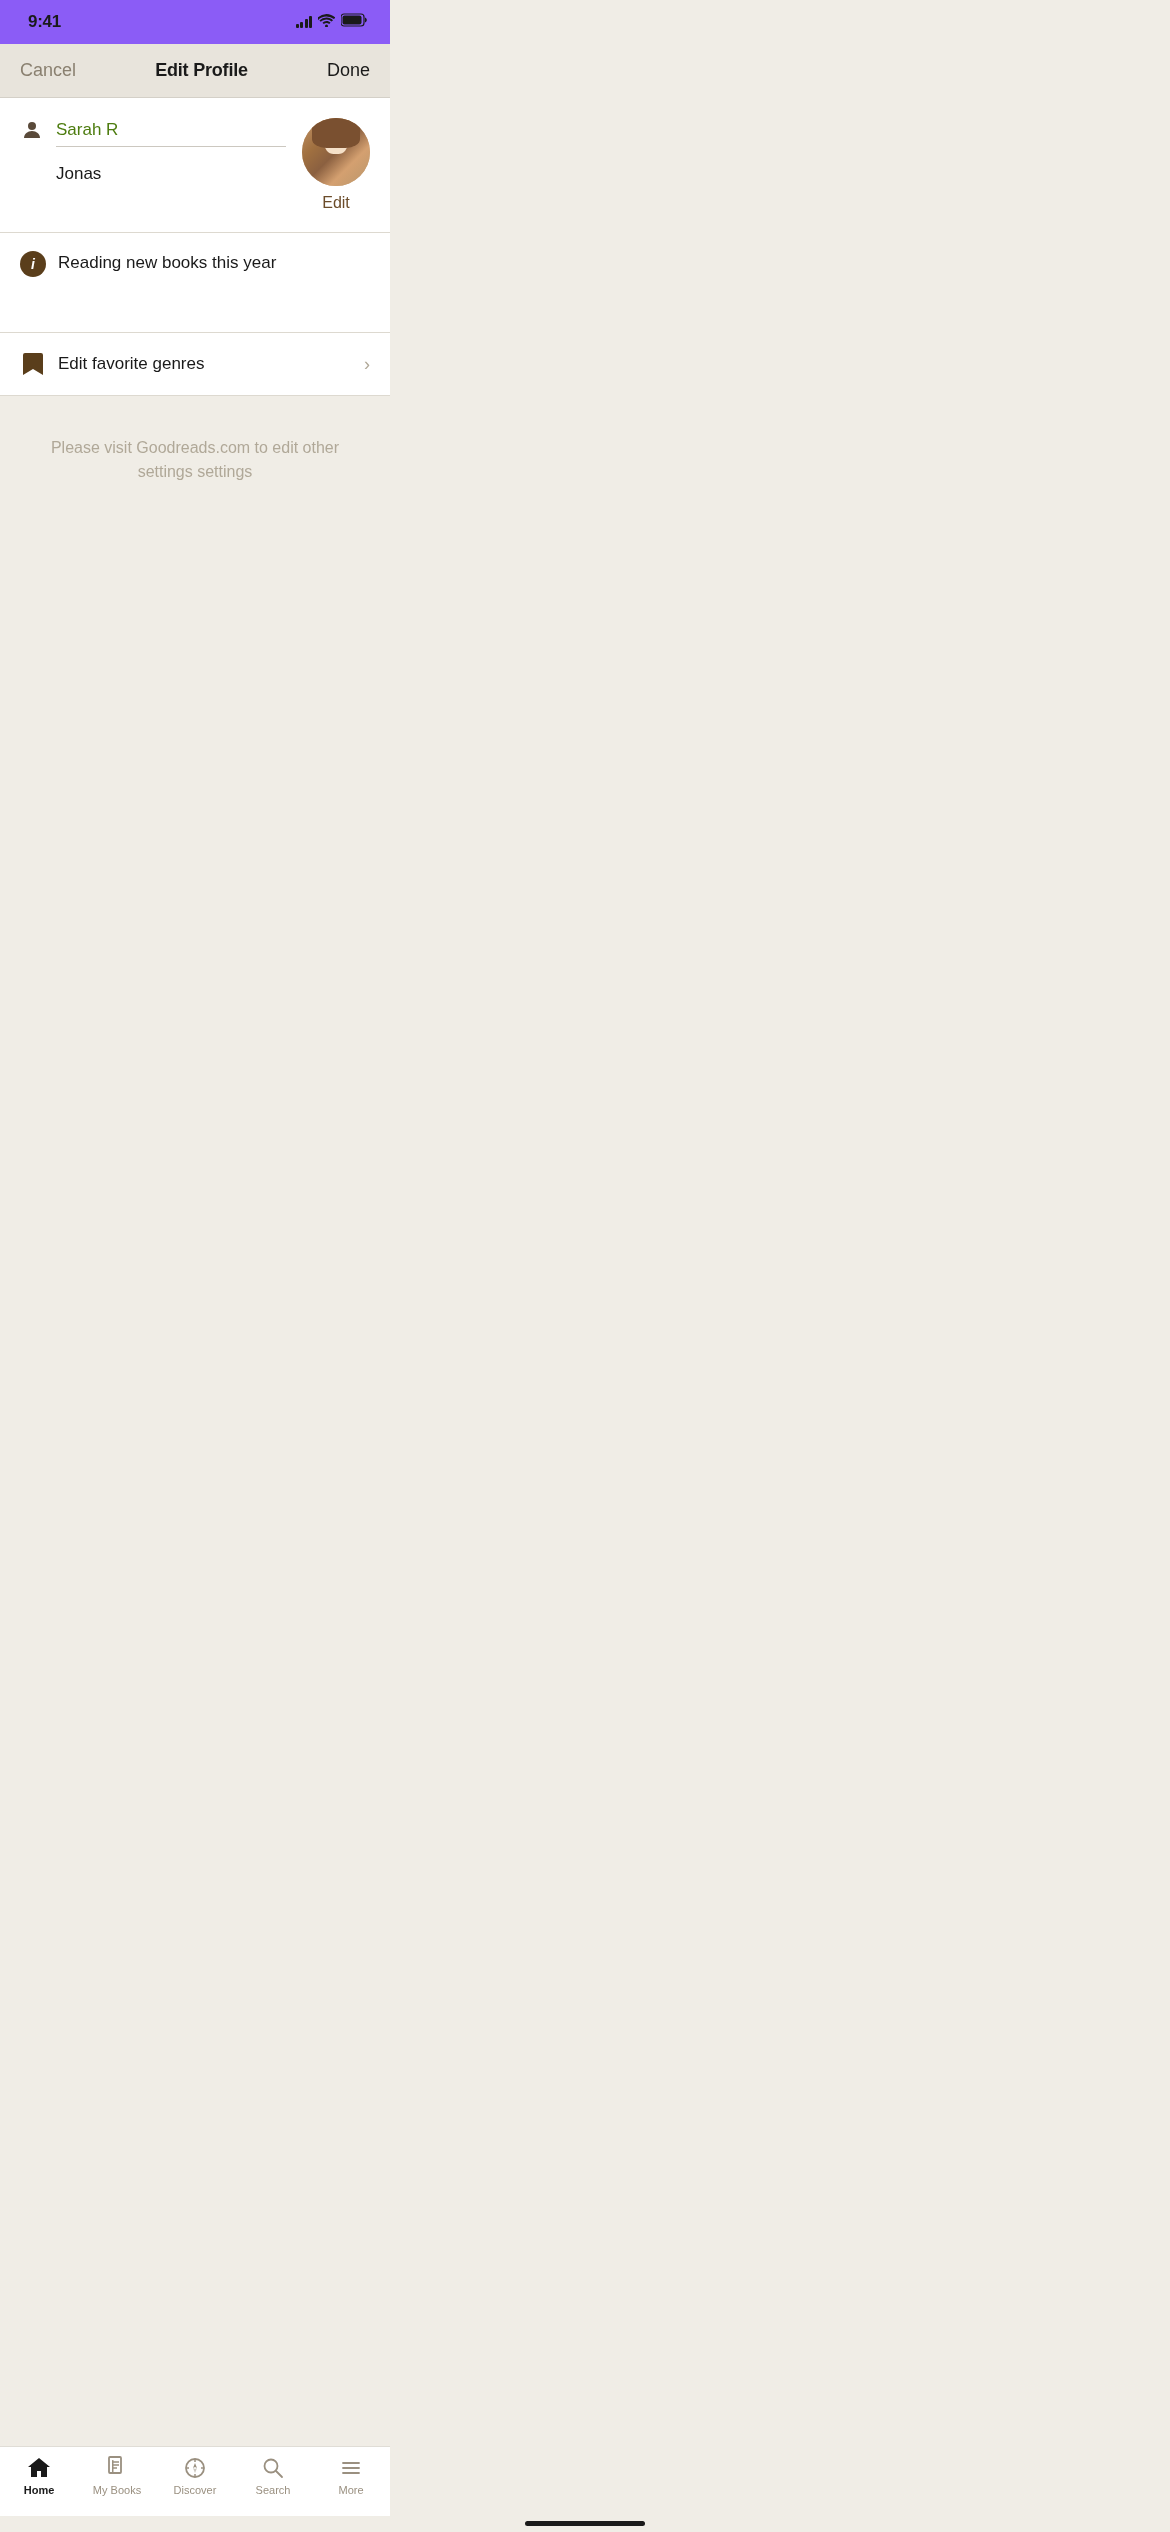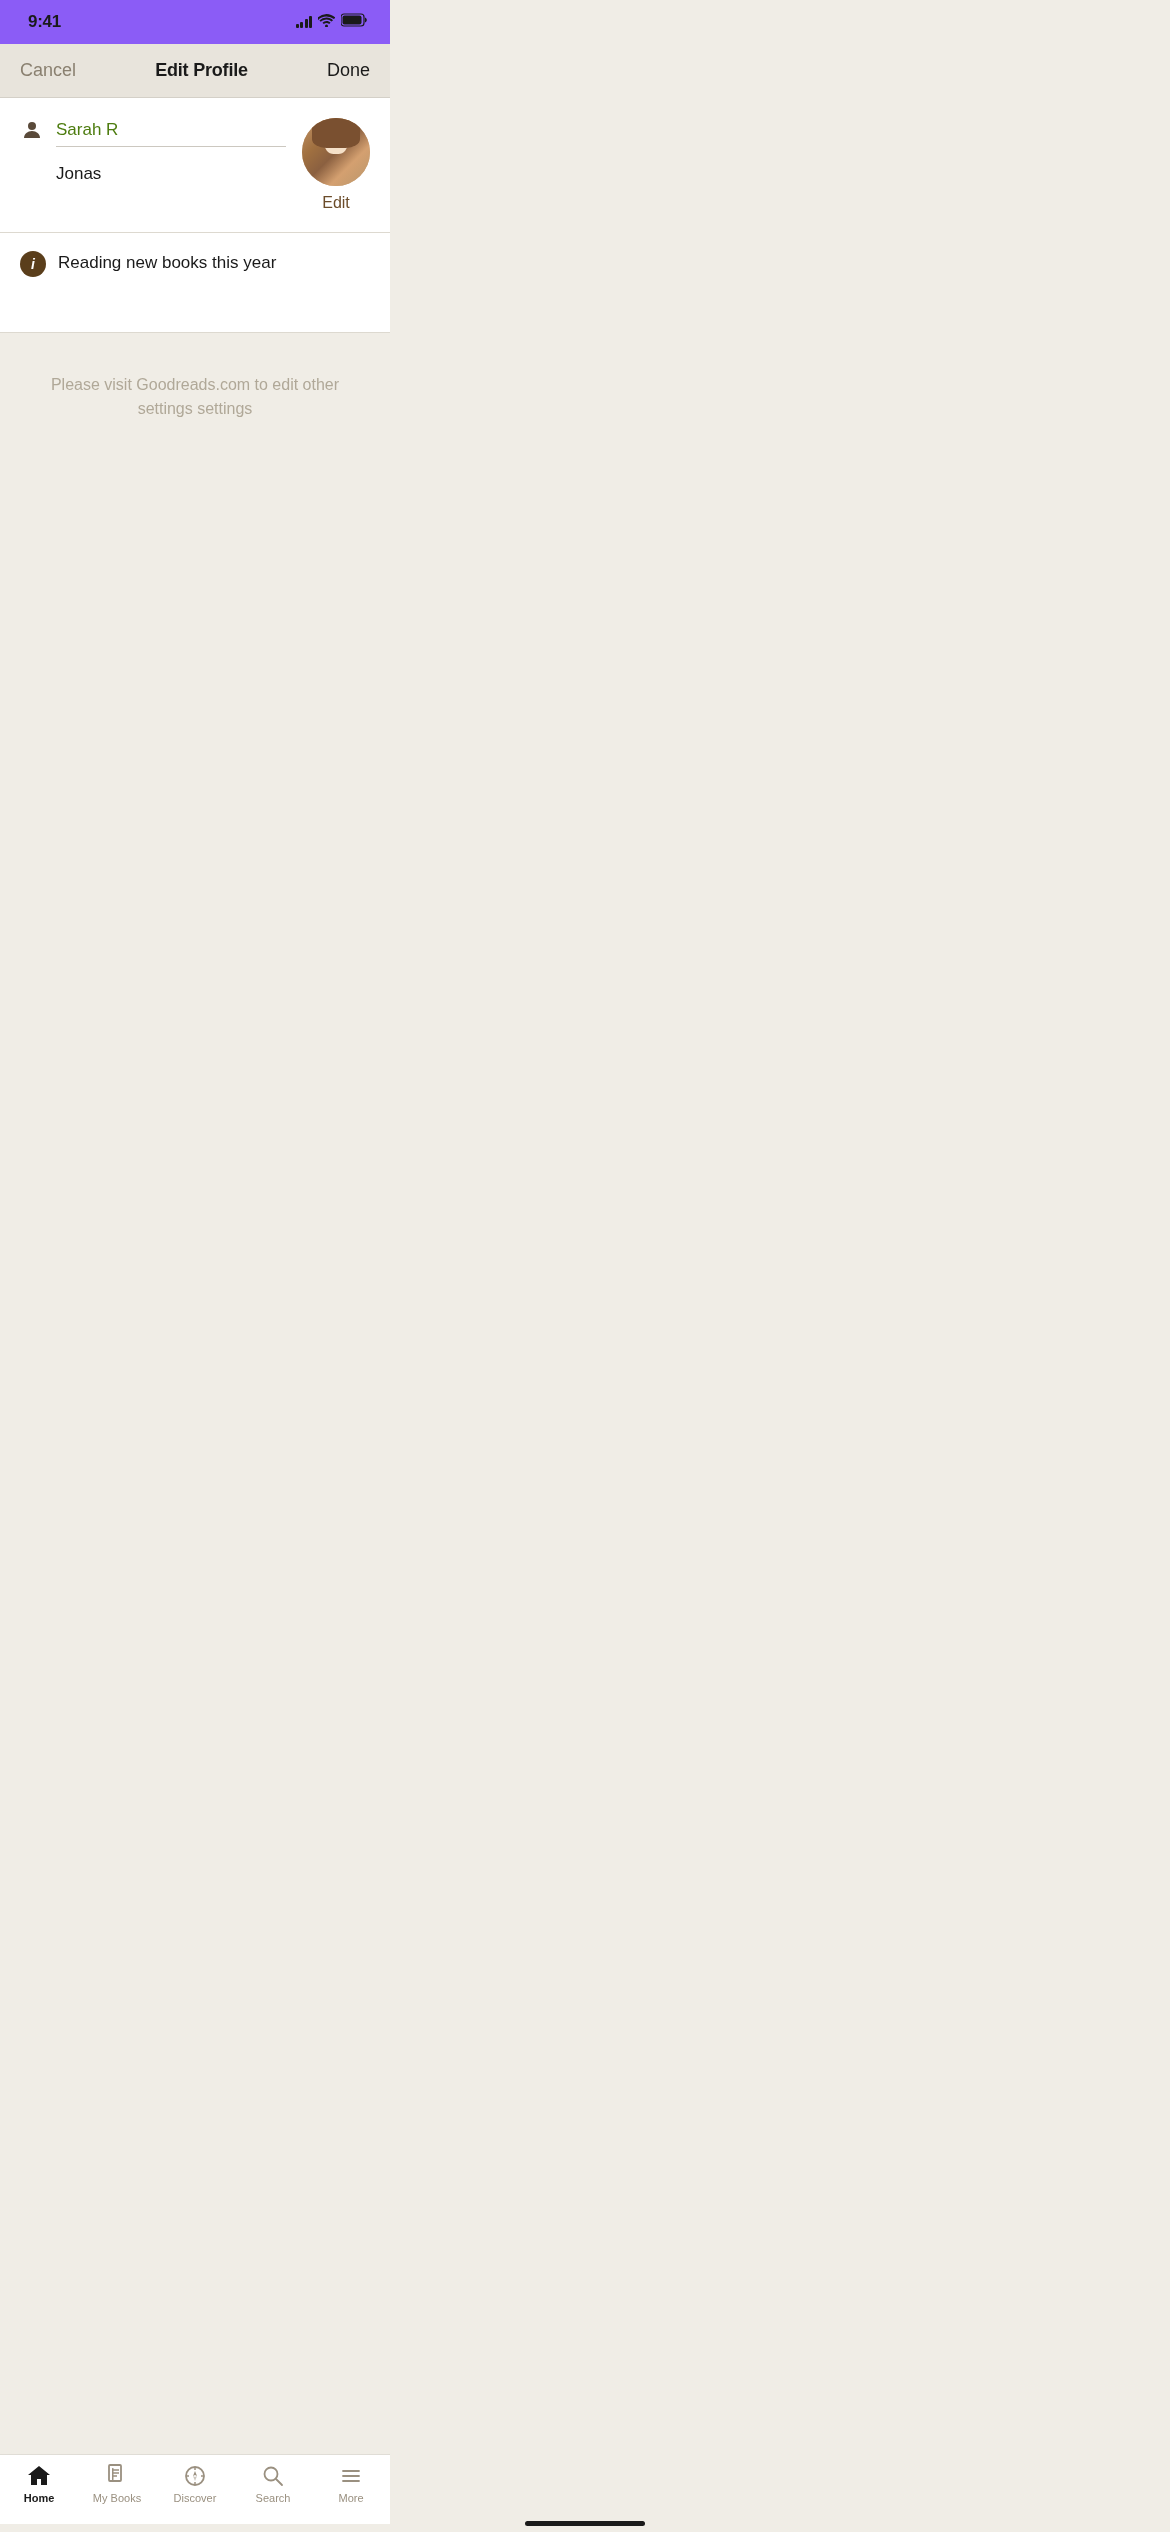--- a/index.html
+++ b/index.html
@@ -275,21 +275,21 @@
     }
     .hint-text {
       font-size: 16px;
       color: #b0a898;
       line-height: 1.5;
     }
 
     
     .tab-bar {
       position: fixed;
-      bottom: 8px;
+      bottom: 16px;
       width: 390px;
       background: #ffffff;
       border-top: 1px solid #e0ddd6;
       display: flex;
       align-items: flex-start;
       padding-top: 8px;
       padding-bottom: 20px;
     }
     .tab-item {
       flex: 1;
@@ -399,20 +399,29 @@
   </div>
 
   <div class="bio-section">
     <div class="info-icon">
       <span class="info-icon-text">i</span>
     </div>
     <span class="bio-text">Reading new books this year</span>
   </div>
 
 
+  <div class="genres-section">
+    <div class="bookmark-icon">
+      <svg width="22" height="26" viewBox="0 0 22 26" fill="#5a3e1b">
+        <path d="M3 2h16a2 2 0 0 1 2 2v20l-10-6L1 24V4a2 2 0 0 1 2-2z"></path>
+      </svg>
+    </div>
+    <span class="genres-text">Edit favorite genres</span>
+    <span class="chevron-right">›</span>
+  </div>
 
   <div class="hint-section">
     <p class="hint-text">Please visit Goodreads.com to edit other settings settings</p>
   </div>
 
   <div class="tab-spacer"></div>
 </div>
 
 <div class="tab-bar">
 

